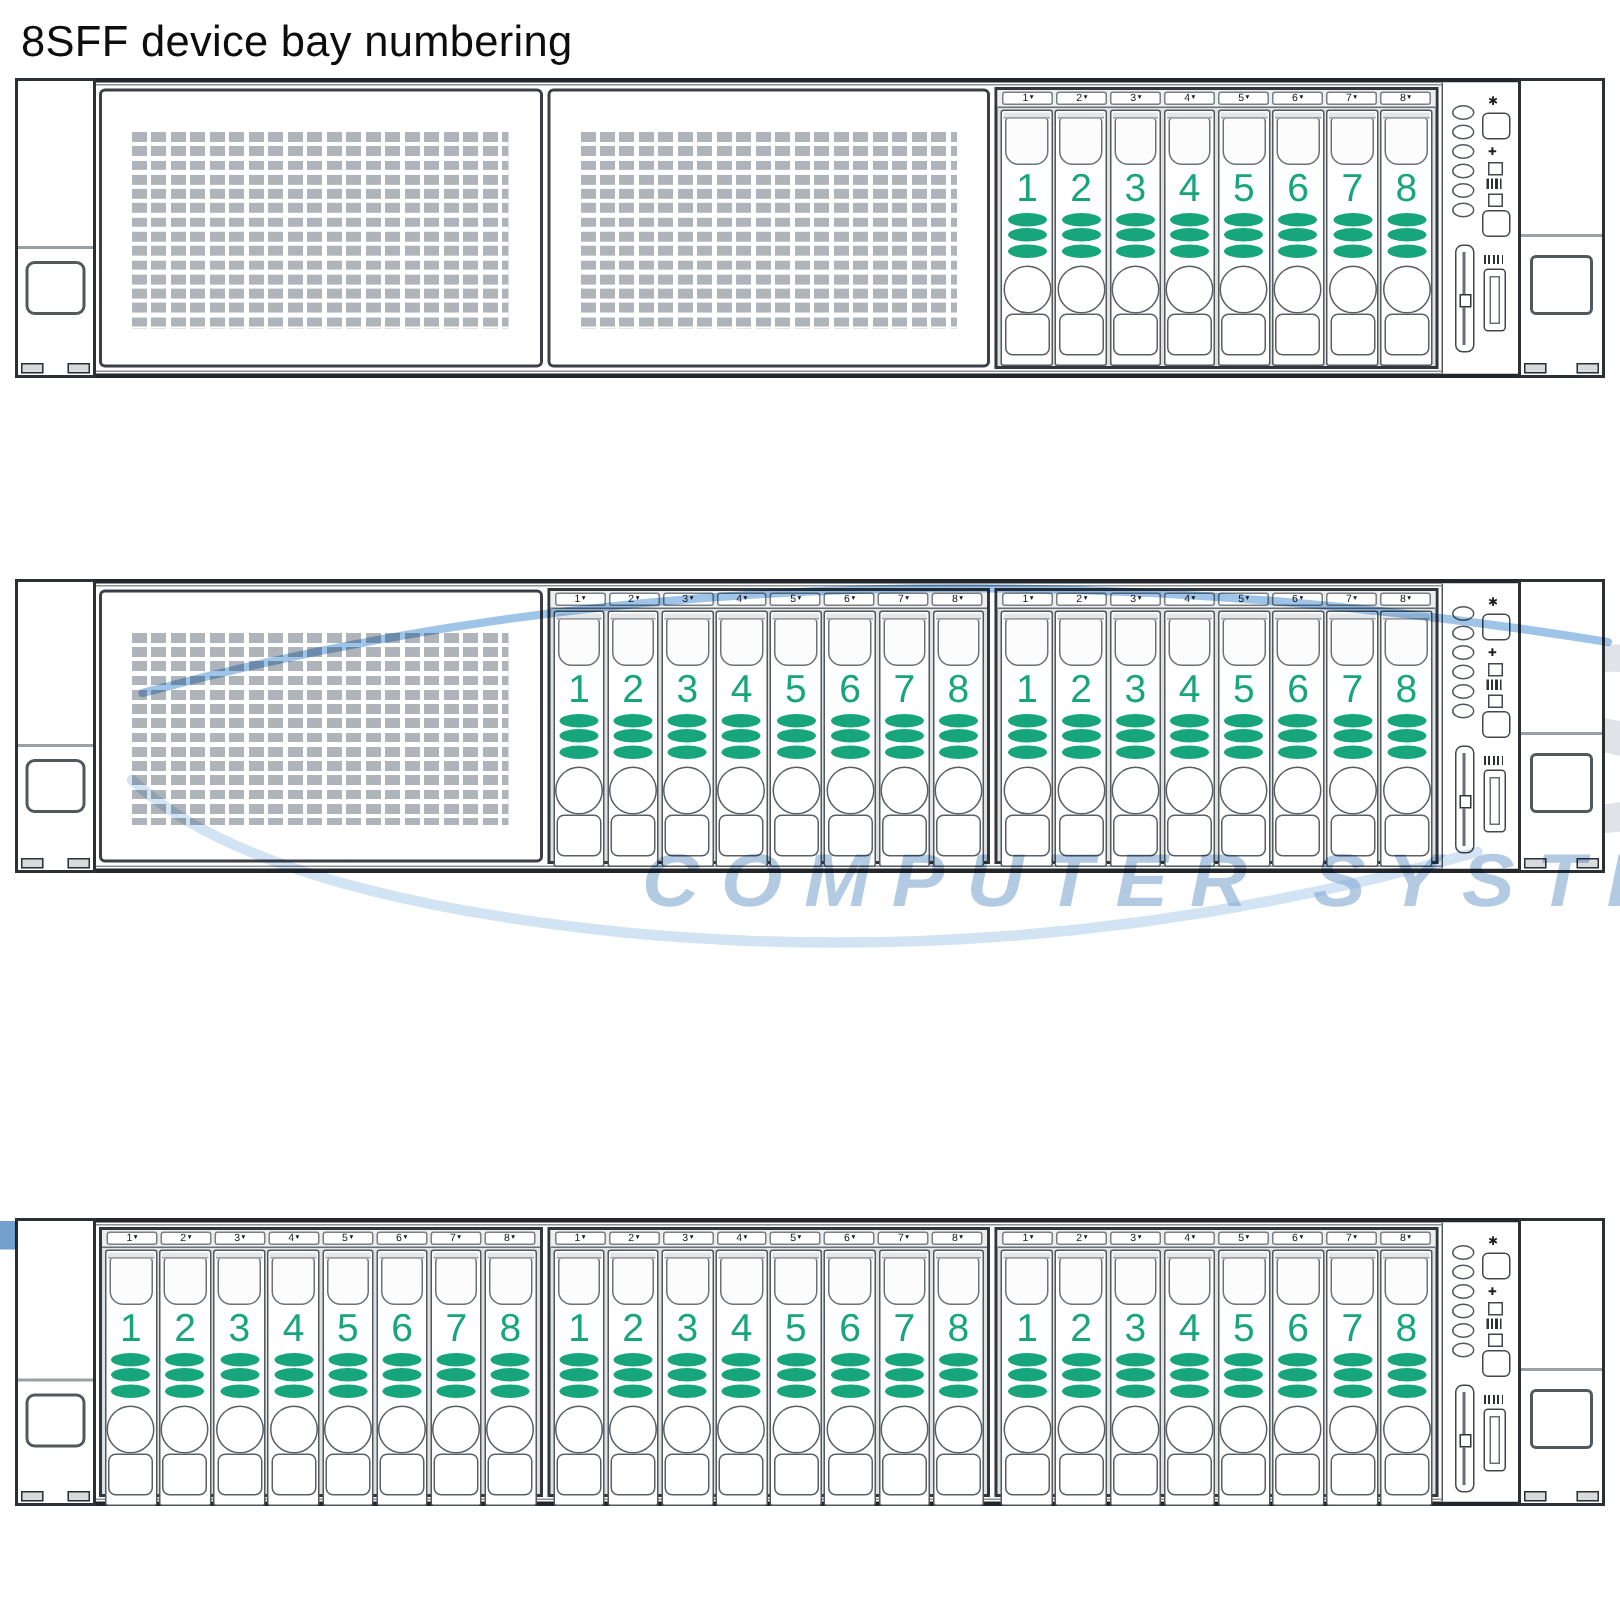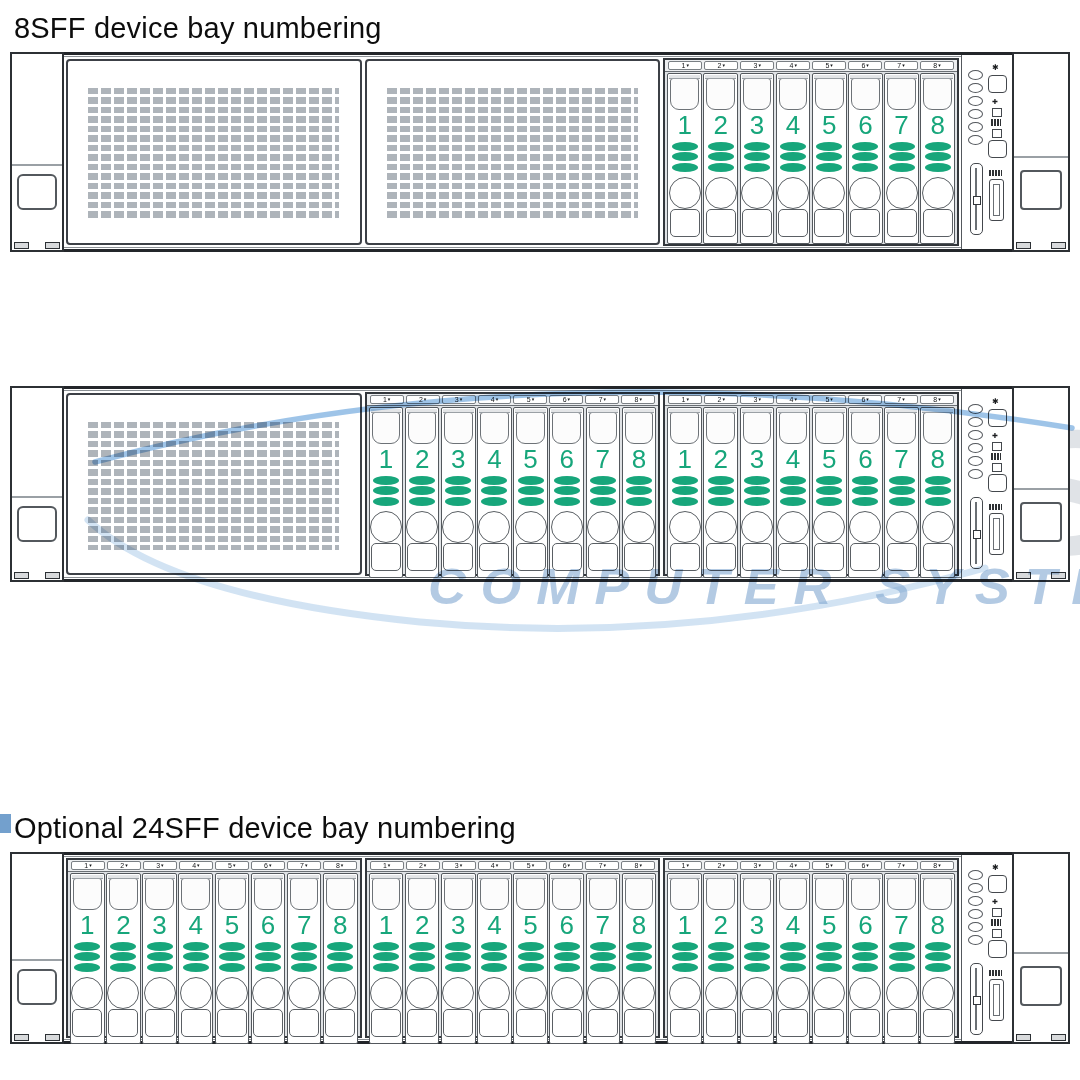--- a/index.html
+++ b/index.html
@@ -541,21 +541,20 @@
           </div>
       </div>
       <div class="ear right">
         <div class="divider"></div>
         <div class="pad"></div>
       </div>
     </div>
   </div>
 
   <div class="section" id="s3">
-    <h2 class="sec-title">Optional 24SFF device bay numbering</h2>
     <div class="chassis">
       <div class="ear left">
         <div class="divider"></div>
         <div class="pad"></div>
       </div>
       <div class="bodywrap">
         <div class="slots">
             <div class="cage">
               <div class="cage-head">
                 <span class="tab">

